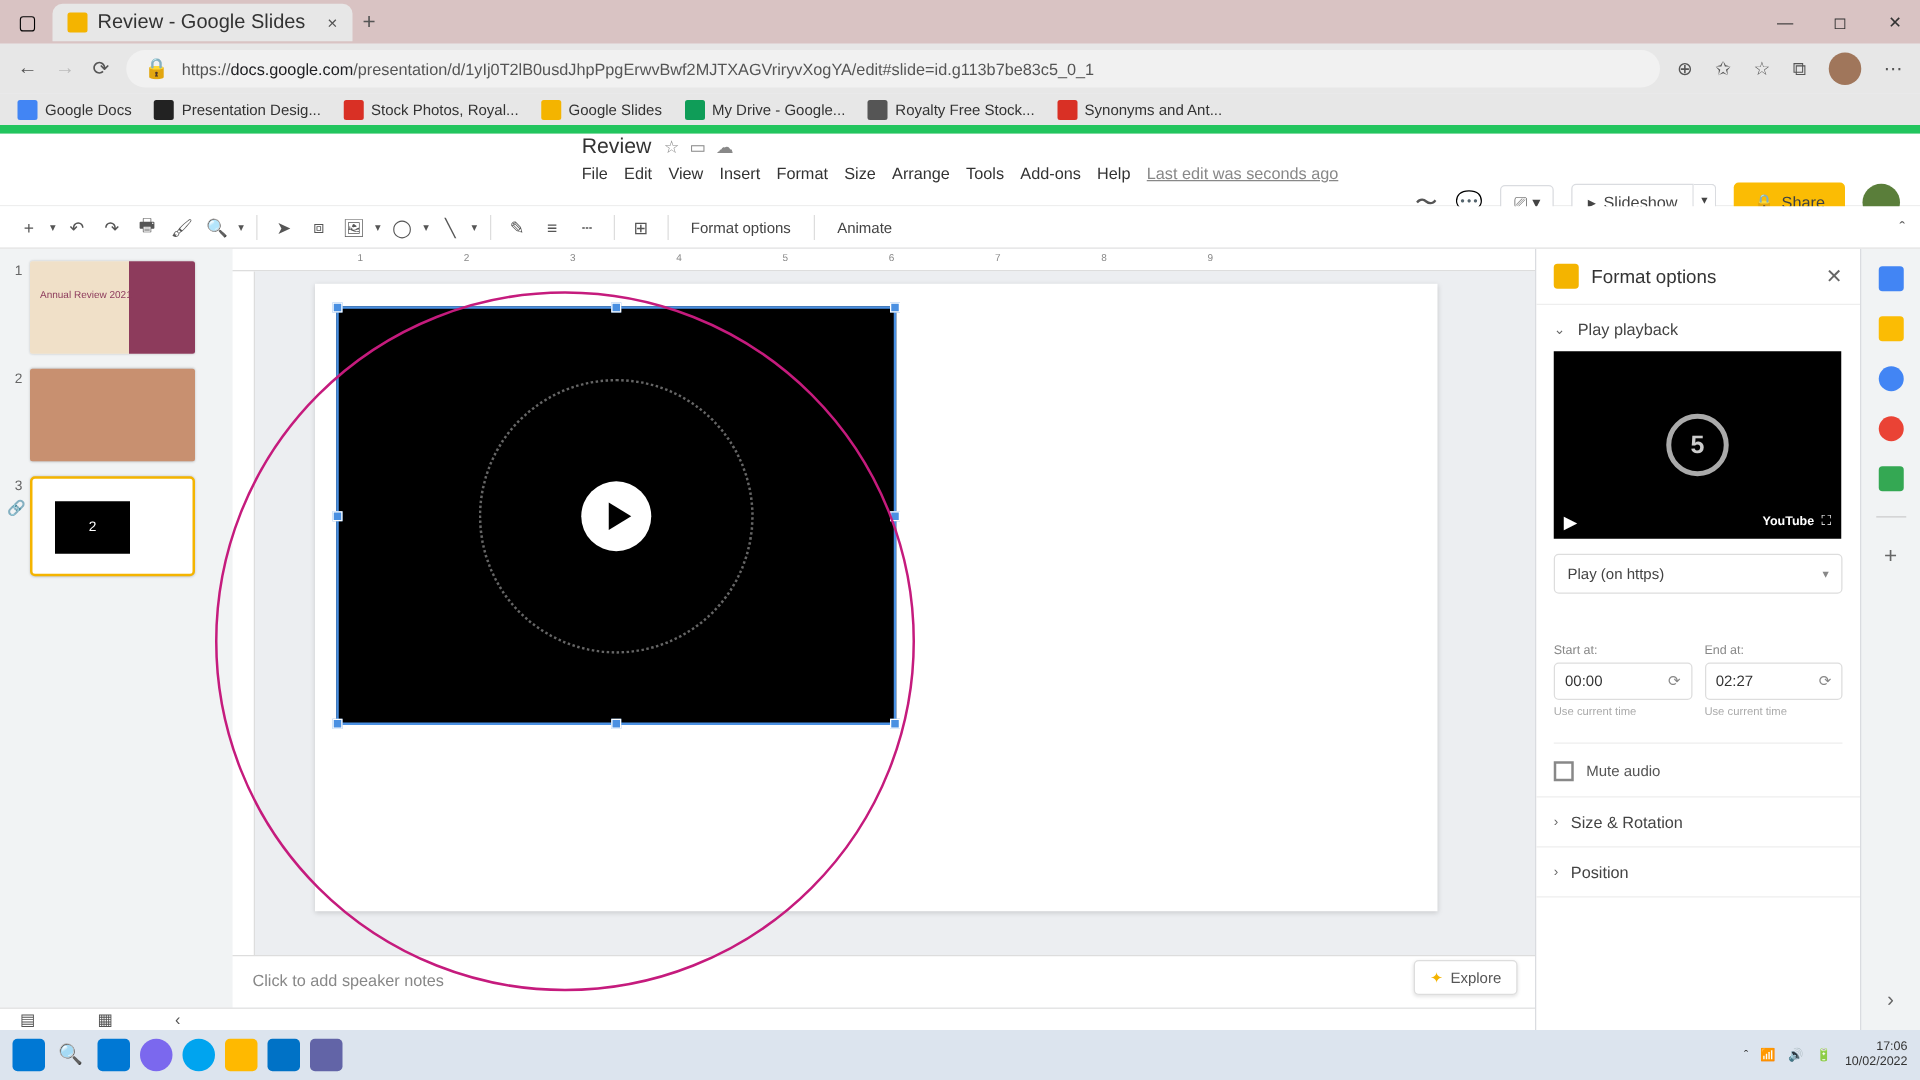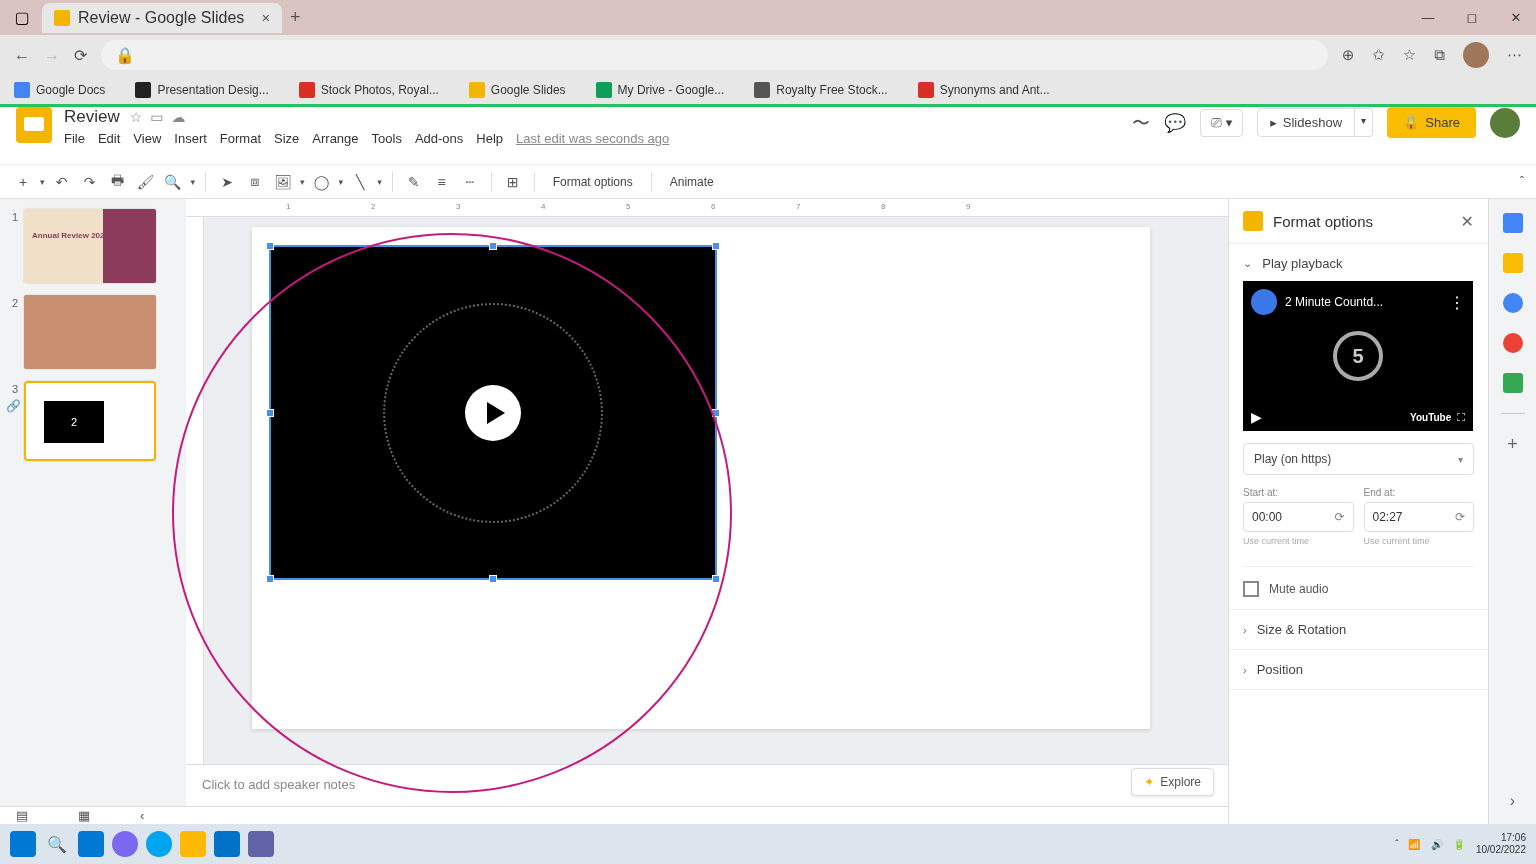--- a/index.html
+++ b/index.html
@@ -13,24 +13,24 @@
 .newtab{margin-left:8px;font-size:18px;color:#555;}
 .winctrl{margin-left:auto;display:flex;gap:20px;color:#333;font-size:13px;}
 .winctrl span{width:24px;text-align:center;}
 .addrbar{height:40px;background:#e7e7e7;display:flex;align-items:center;padding:0 14px;gap:14px;}
 .nav-ico{color:#555;font-size:16px;}
 .url-box{flex:1;display:flex;align-items:center;background:#f1f1f1;height:30px;border-radius:16px;padding:0 14px;gap:10px;}
 .url-text{font-size:13px;color:#555;}
 .url-text .dark{color:#202124;}
 .addr-right{display:flex;align-items:center;gap:18px;color:#555;font-size:15px;}
 .profile-pic{width:26px;height:26px;border-radius:50%;background:#a0765b;}
-.bookmarks{height:32px;background:#e7e7e7;display:flex;align-items:center;padding:0 14px;gap:30px;border-bottom:3px solid #22c55e;}
+.bookmarks{height:32px;background:#e7e7e7;display:flex;align-items:center;padding:0 14px;gap:18px;border-bottom:7px solid #22c55e;}
 .bm{display:flex;align-items:center;gap:6px;font-size:12px;color:#333;}
 .bm-icon{width:16px;height:16px;border-radius:2px;}
-.app-header{height:58px;display:flex;align-items:flex-start;padding:0 16px;background:#fff;border-bottom:1px solid #eee;}
+.app-header{height:58px;display:flex;align-items:center;padding:0 16px;background:#fff;border-bottom:1px solid #eee;flex-direction:column;}
 .slides-logo{width:36px;height:36px;background:#f4b400;border-radius:4px;margin-right:12px;position:relative;}
 .slides-logo::after{content:'';position:absolute;left:8px;top:10px;width:20px;height:14px;background:#fff;border-radius:2px;}
 .doc-info{display:flex;flex-direction:column;gap:2px;}
 .doc-title-row{display:flex;align-items:center;gap:10px;}
 .doc-title{font-size:17px;color:#333;}
 .doc-icons{color:#888;font-size:14px;display:flex;gap:8px;}
 .menus{display:flex;gap:13px;font-size:13px;color:#333;margin-top:2px;align-items:center;}
 .last-edit{color:#888;text-decoration:underline;}
 .header-right{margin-left:auto;display:flex;align-items:center;gap:14px;}
 .hr-ico{color:#555;font-size:18px;}
@@ -44,21 +44,21 @@
 .tb-ico{width:22px;text-align:center;font-size:14px;}
 .tb-sep{width:1px;height:20px;background:#ddd;margin:0 4px;}
 .tb-btn{padding:4px 8px;font-size:12px;color:#444;}
 .tb-collapse{margin-left:auto;}
 .thumb-panel{width:186px;background:#f1f3f4;padding:10px 8px;overflow-y:auto;}
 .thumb-row{display:flex;gap:6px;margin-bottom:12px;}
 .thumb-num{width:10px;font-size:11px;color:#666;text-align:right;padding-top:2px;}
 .thumb{width:132px;height:74px;background:#fff;border-radius:2px;box-shadow:0 0 2px rgba(0,0,0,0.2);position:relative;}
 .thumb.selected{border:2px solid #f4b400;border-radius:4px;height:80px;}
 .thumb1{background:linear-gradient(90deg,#f0e0c8 60%,#8d3b5c 60%);}
-.thumb1-text{position:absolute;left:8px;top:22px;font-size:8px;font-weight:bold;color:#8d3b5c;}
+.thumb1-text{position:absolute;left:8px;top:22px;font-size:8px;font-weight:normal;color:#8d3b5c;}
 .thumb2{background:#c89070;}
 .thumb3-vid{position:absolute;left:18px;top:18px;width:60px;height:42px;background:#000;display:flex;align-items:center;justify-content:center;color:#fff;font-size:11px;}
 .canvas-area{flex:1;background:#eceef1;position:relative;display:flex;flex-direction:column;}
 .ruler-h{height:18px;background:#fff;border-bottom:1px solid #ddd;font-size:8px;color:#888;position:relative;overflow:hidden;}
 .ruler-h span{position:absolute;top:3px;}
 .canvas-inner{flex:1;display:flex;}
 .ruler-v{width:18px;background:#fff;border-right:1px solid #ddd;}
 .slide-canvas{flex:1;position:relative;background:#eceef1;padding:10px 50px 10px 20px;}
 .slide{width:898px;height:502px;background:#fff;box-shadow:0 1px 4px rgba(0,0,0,0.15);position:relative;margin:0 auto;}
 .video-box{position:absolute;left:17px;top:18px;width:448px;height:335px;background:#000;border:2px solid #4a90e2;display:flex;align-items:center;justify-content:center;}
@@ -86,21 +86,21 @@
 .vp-avatar{width:26px;height:26px;border-radius:50%;background:#3b78e7;}
 .vp-dots{margin-left:auto;font-size:16px;}
 .vp-counter{width:50px;height:50px;border:4px solid #aaa;border-radius:50%;display:flex;align-items:center;justify-content:center;color:#ccc;font-size:20px;font-weight:bold;}
 .vp-bottom{position:absolute;bottom:6px;left:8px;right:8px;display:flex;align-items:center;color:#fff;font-size:11px;}
 .vp-play{font-size:14px;}
 .vp-yt{margin-left:auto;font-weight:bold;font-size:10px;}
 .vp-fs{margin-left:6px;}
 .play-select{margin-top:12px;border:1px solid #ddd;border-radius:4px;padding:8px 10px;font-size:12px;color:#444;display:flex;align-items:center;}
 .play-select-arrow{margin-left:auto;color:#888;font-size:10px;}
 .time-row{display:flex;gap:10px;margin-top:12px;}
-.time-col{flex:1;}
+.time-col{flex:1;margin-top:28px;}
 .time-label{font-size:10px;color:#888;}
 .time-input{border:1px solid #ddd;border-radius:4px;padding:7px 8px;font-size:12px;color:#333;margin-top:4px;display:flex;align-items:center;}
 .time-refresh{margin-left:auto;color:#888;font-size:12px;}
 .use-current{font-size:9px;color:#aaa;margin-top:4px;}
 .mute-row{display:flex;align-items:center;gap:10px;margin-top:20px;padding-top:14px;border-top:1px solid #eee;font-size:12px;color:#555;}
 .checkbox{width:16px;height:16px;border:2px solid #888;}
 .right-rail{width:48px;background:#f1f3f4;border-left:1px solid #dadce0;display:flex;flex-direction:column;align-items:center;padding-top:14px;gap:20px;}
 .rail-ico{width:20px;height:20px;border-radius:3px;}
 .status-strip{height:18px;background:#fff;border-top:1px solid #ddd;display:flex;align-items:center;padding:0 12px;}
 .view-btn{width:22px;color:#555;font-size:13px;}
@@ -131,20 +131,23 @@
     <span>✕</span>
   </div>
 </div>
 
 <div class="addrbar">
   <span class="nav-ico">←</span>
   <span class="nav-ico" style="color:#bbb">→</span>
   <span class="nav-ico">⟳</span>
   <div class="url-box">
     <span style="color:#777;">🔒</span>
+    <span class="url-text">
+      <span>https://</span><span class="dark">docs.google.com</span><span>/presentation/d/1yIj0T2lB0usdJhpPpgErwvBwf2MJTXAGVriryvXogYA/edit#slide=id.g113b7be83c5_0_1</span>
+    </span>
   </div>
   <div class="addr-right">
     <span>⊕</span>
     <span>✩</span>
     <span>☆</span>
     <span>⧉</span>
     <div class="profile-pic"></div>
     <span>⋯</span>
   </div>
 </div>
@@ -339,25 +342,20 @@
         <div class="sb-header-ico"></div>
         <span class="sb-title">Format options</span>
         <span class="sb-close">✕</span>
       </div>
       <div class="sb-section">
         <div class="sb-sec-header">
           <span class="chev">⌄</span>
           <span>Play playback</span>
         </div>
         <div class="video-preview">
-          <div class="vp-top">
-            <div class="vp-avatar"></div>
-            <span>2 Minute Countd...</span>
-            <span class="vp-dots">⋮</span>
-          </div>
           <div class="vp-counter">
               <span>5</span>
             </div>
           <div class="vp-bottom">
             <span class="vp-play">▶</span>
             <span class="vp-yt">YouTube</span>
             <span class="vp-fs">⛶</span>
           </div>
         </div>
         <div class="play-select">

